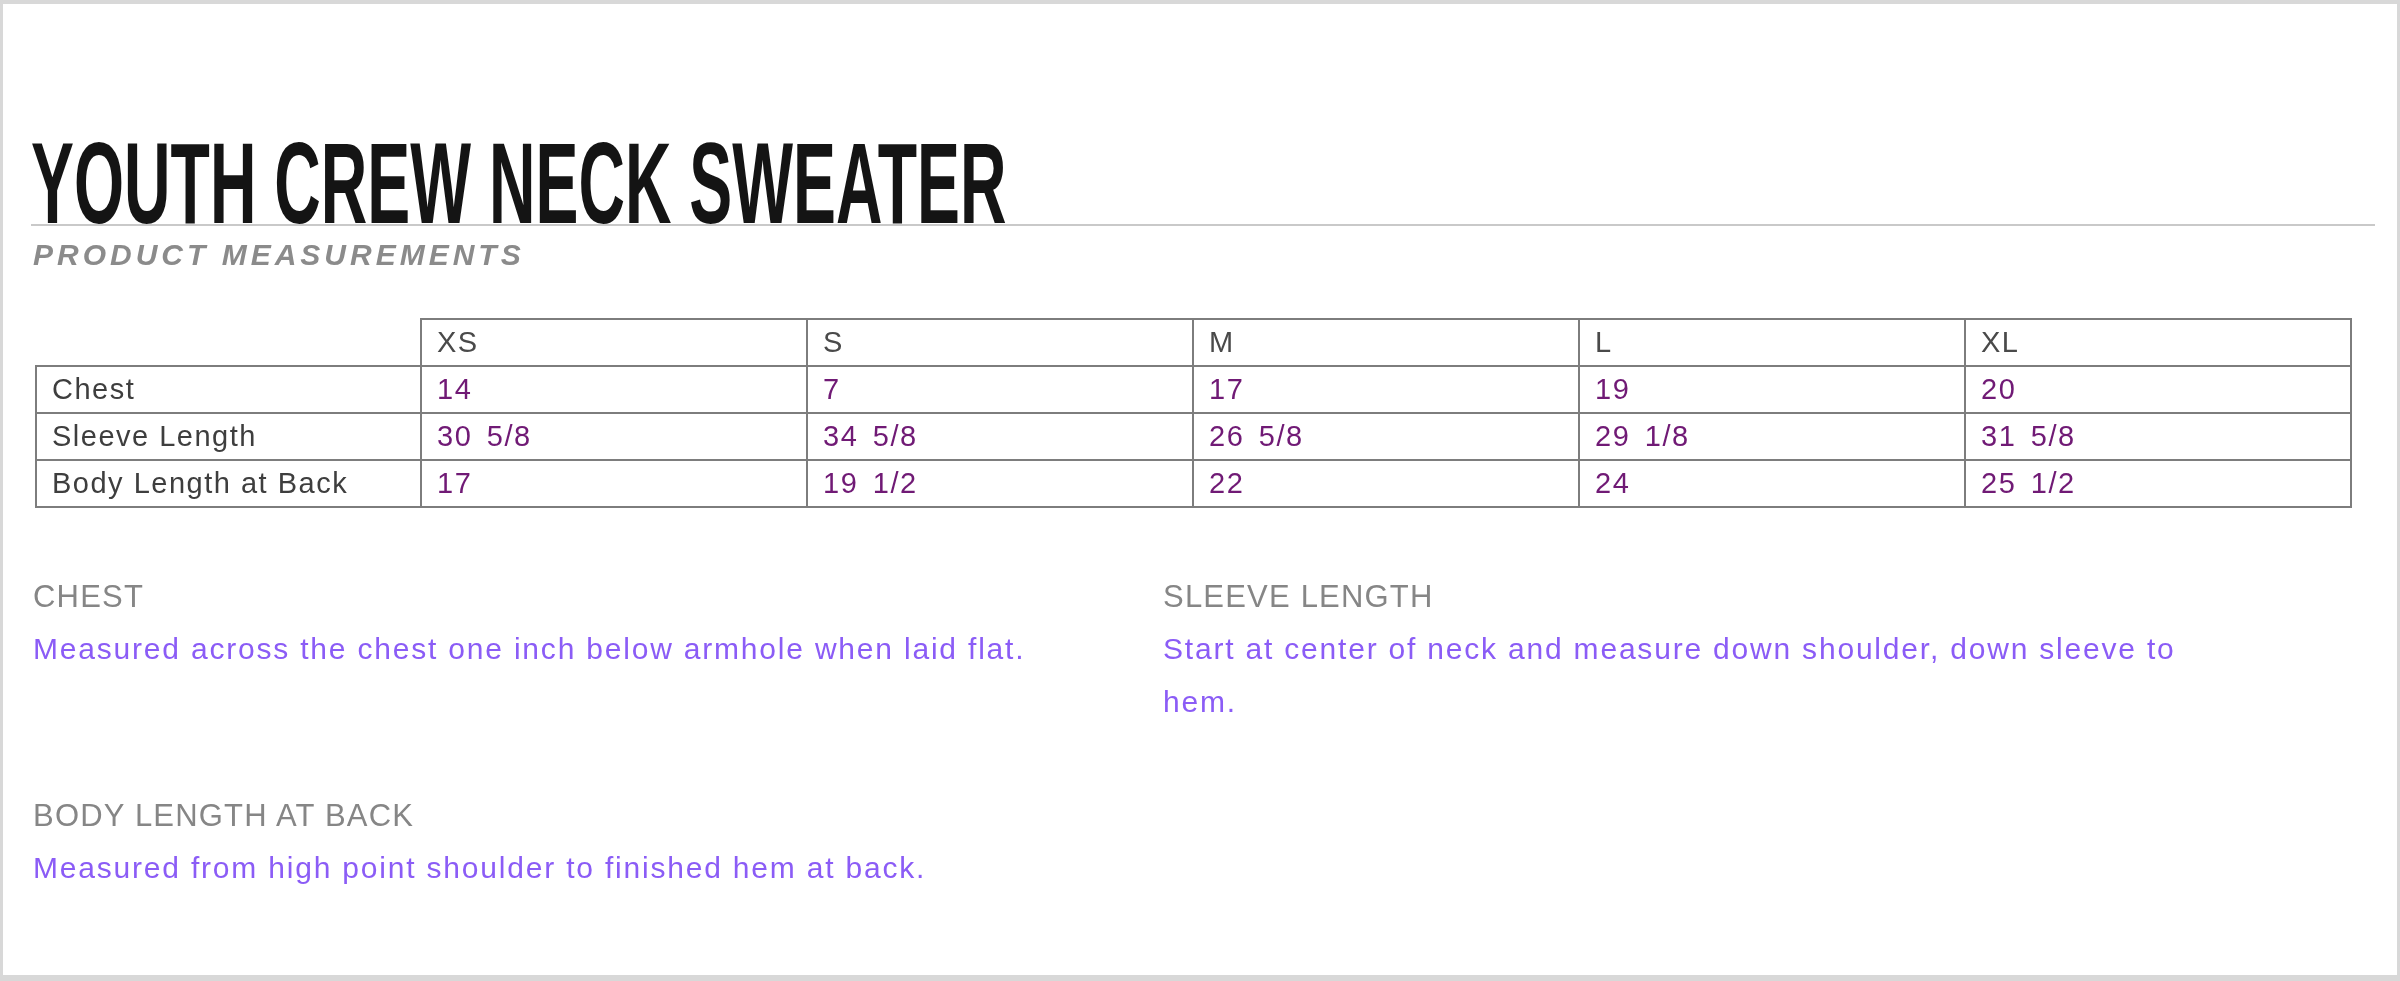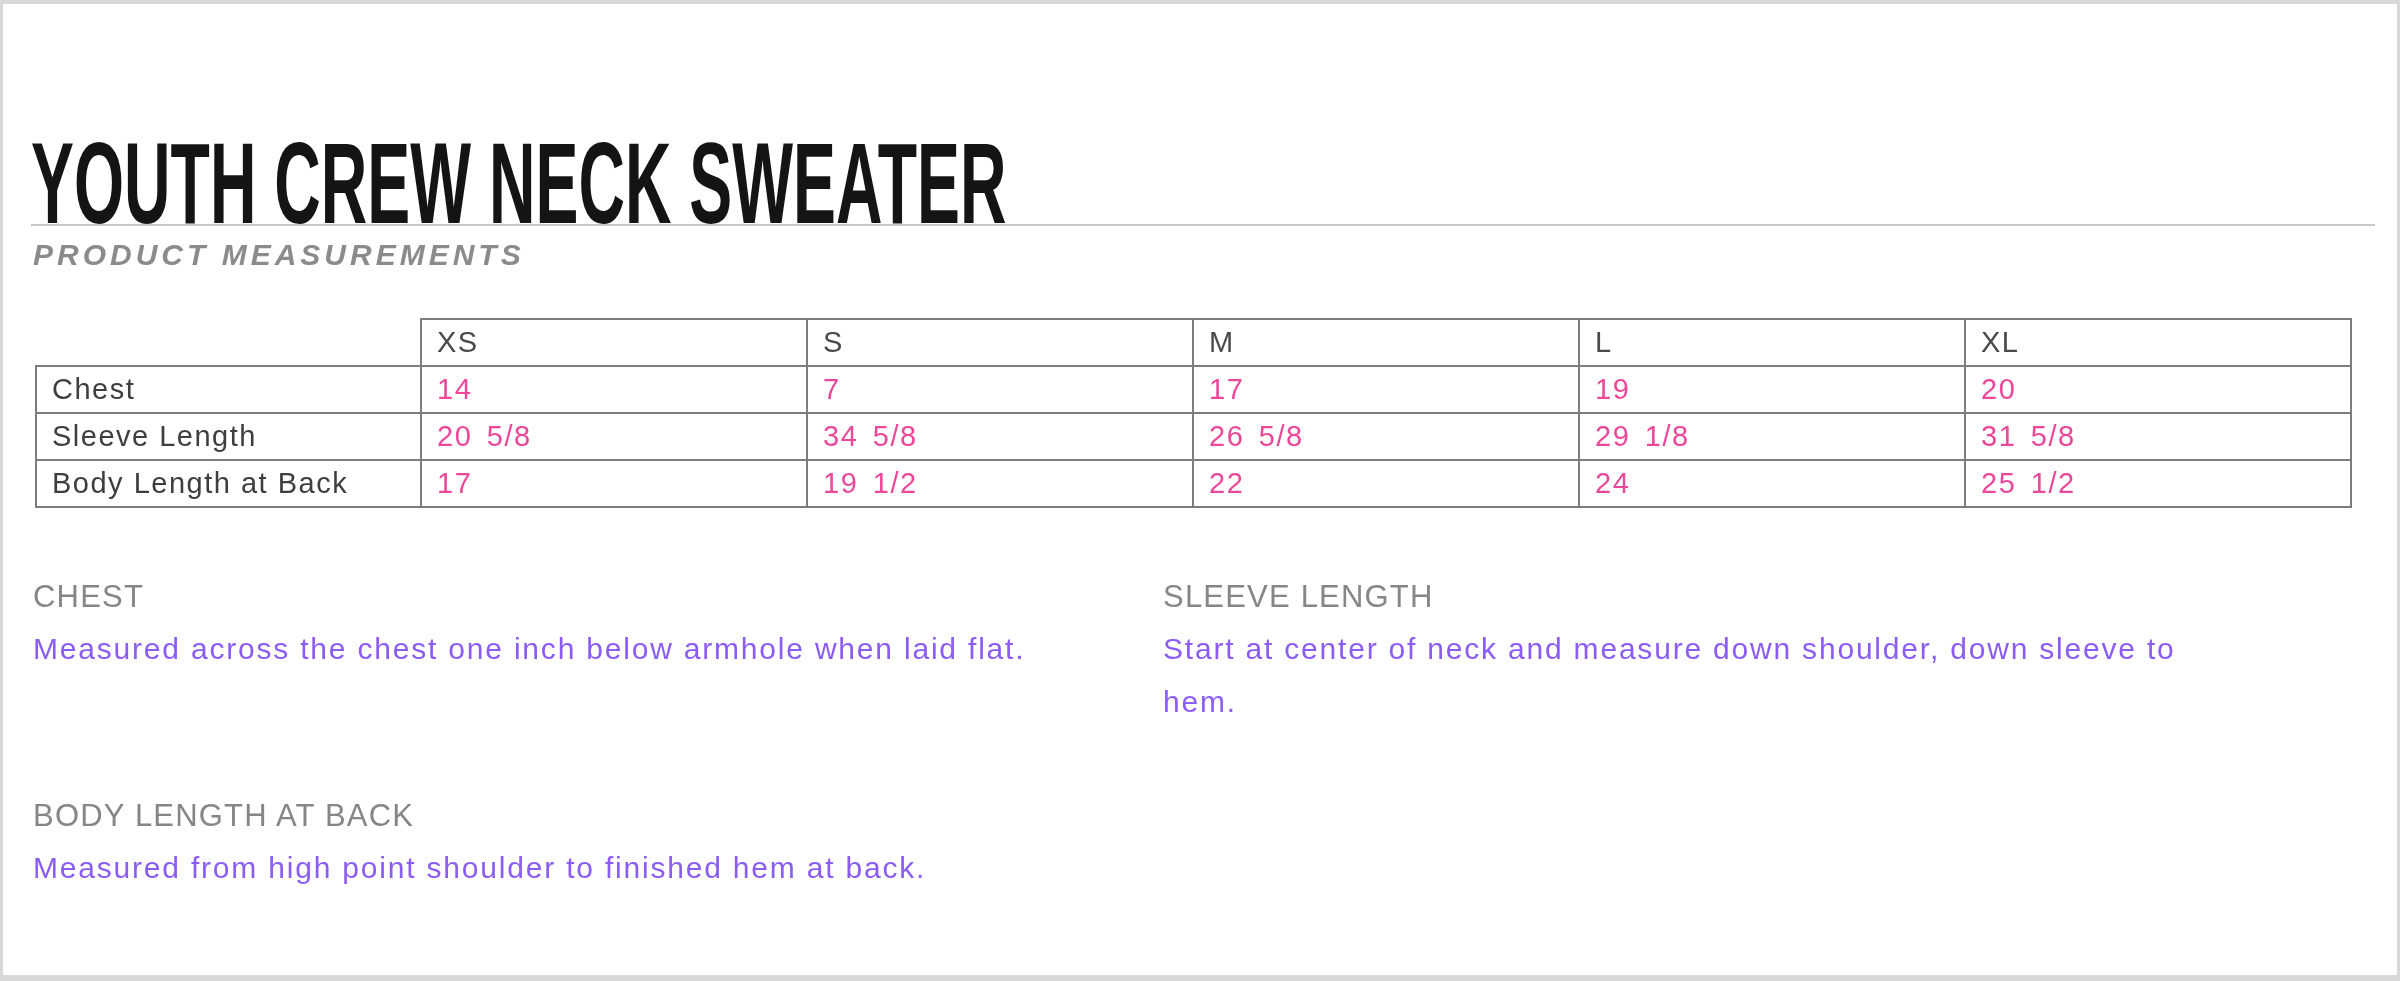--- a/index.html
+++ b/index.html
@@ -69,21 +69,21 @@
     padding: 0 6px 0 15px;
     text-align: left;
     vertical-align: middle;
     font-weight: normal;
     overflow: hidden;
     white-space: nowrap;
   }
   .size-table thead th { color: #4a4a4a; }
   .size-table thead th.blank { border: none; background: transparent; }
   .size-table td.rowlabel { color: #3e3e3e; }
-  .size-table td.val { color: #ec4899; word-spacing: 5px; }
+  .size-table td.val { color: #701a75; word-spacing: 5px; }
   .def {
     position: absolute;
     width: 1100px;
   }
   .def.def-chest  { left: 30px;   top: 577px; }
   .def.def-sleeve { left: 1160px; top: 577px; width: 1060px; }
   .def.def-body   { left: 30px;   top: 796px; }
   .def-heading {
     font-size: 31px;
     line-height: 32px;
@@ -132,21 +132,21 @@
       <tr>
         <td class="rowlabel">Chest</td>
         <td class="val">14</td>
         <td class="val">7</td>
         <td class="val">17</td>
         <td class="val">19</td>
         <td class="val">20</td>
       </tr>
       <tr>
         <td class="rowlabel">Sleeve Length</td>
-        <td class="val">20 5/8</td>
+        <td class="val">30 5/8</td>
         <td class="val">34 5/8</td>
         <td class="val">26 5/8</td>
         <td class="val">29 1/8</td>
         <td class="val">31 5/8</td>
       </tr>
       <tr>
         <td class="rowlabel">Body Length at Back</td>
         <td class="val">17</td>
         <td class="val">19 1/2</td>
         <td class="val">22</td>

